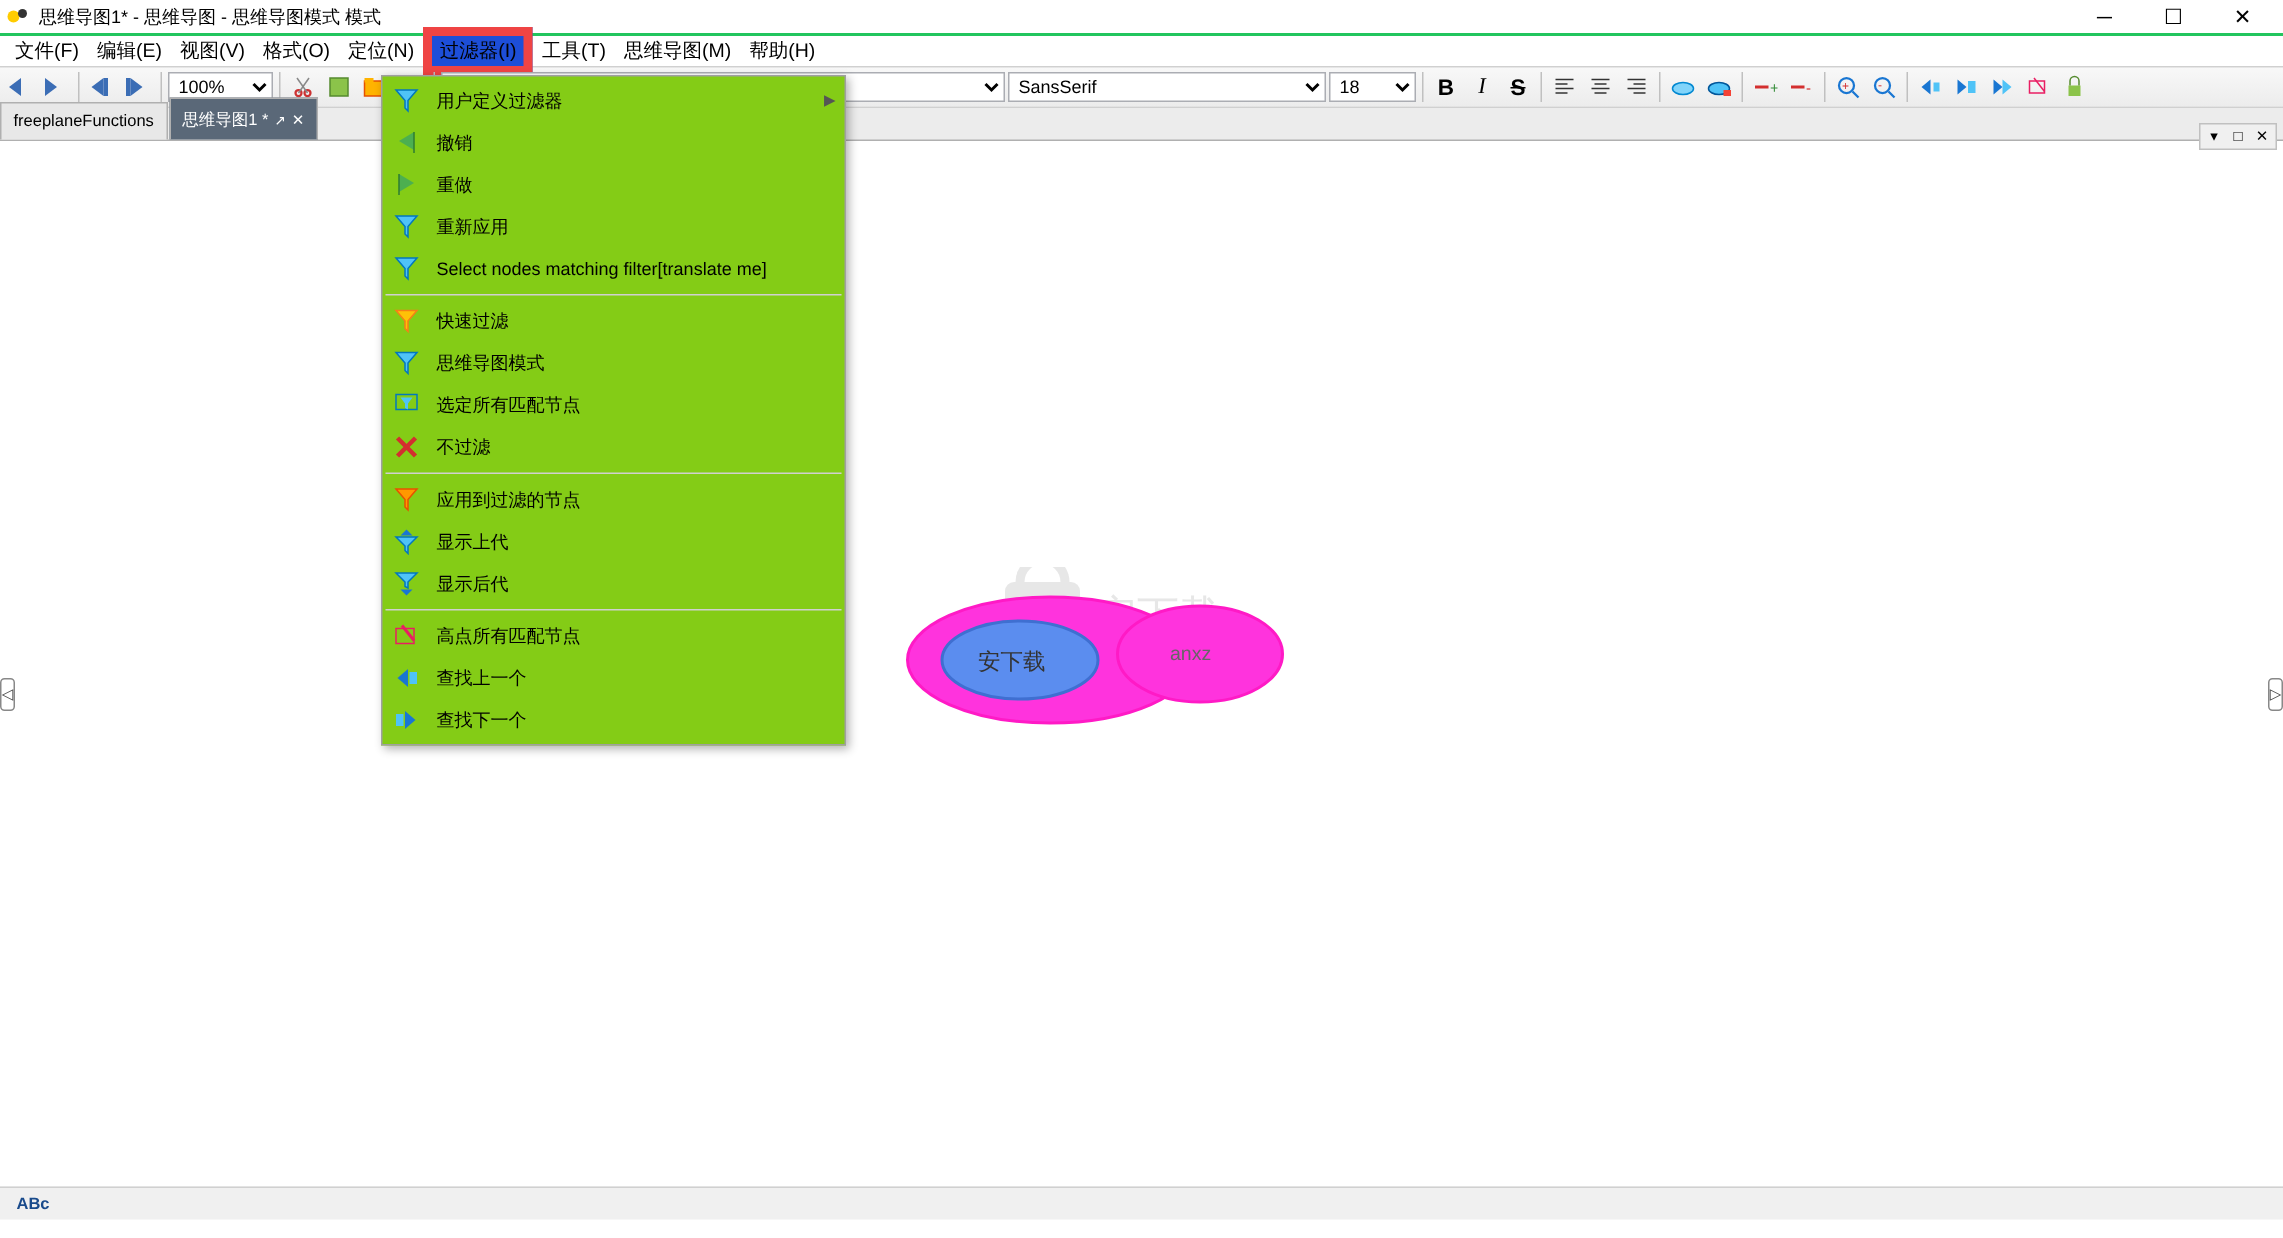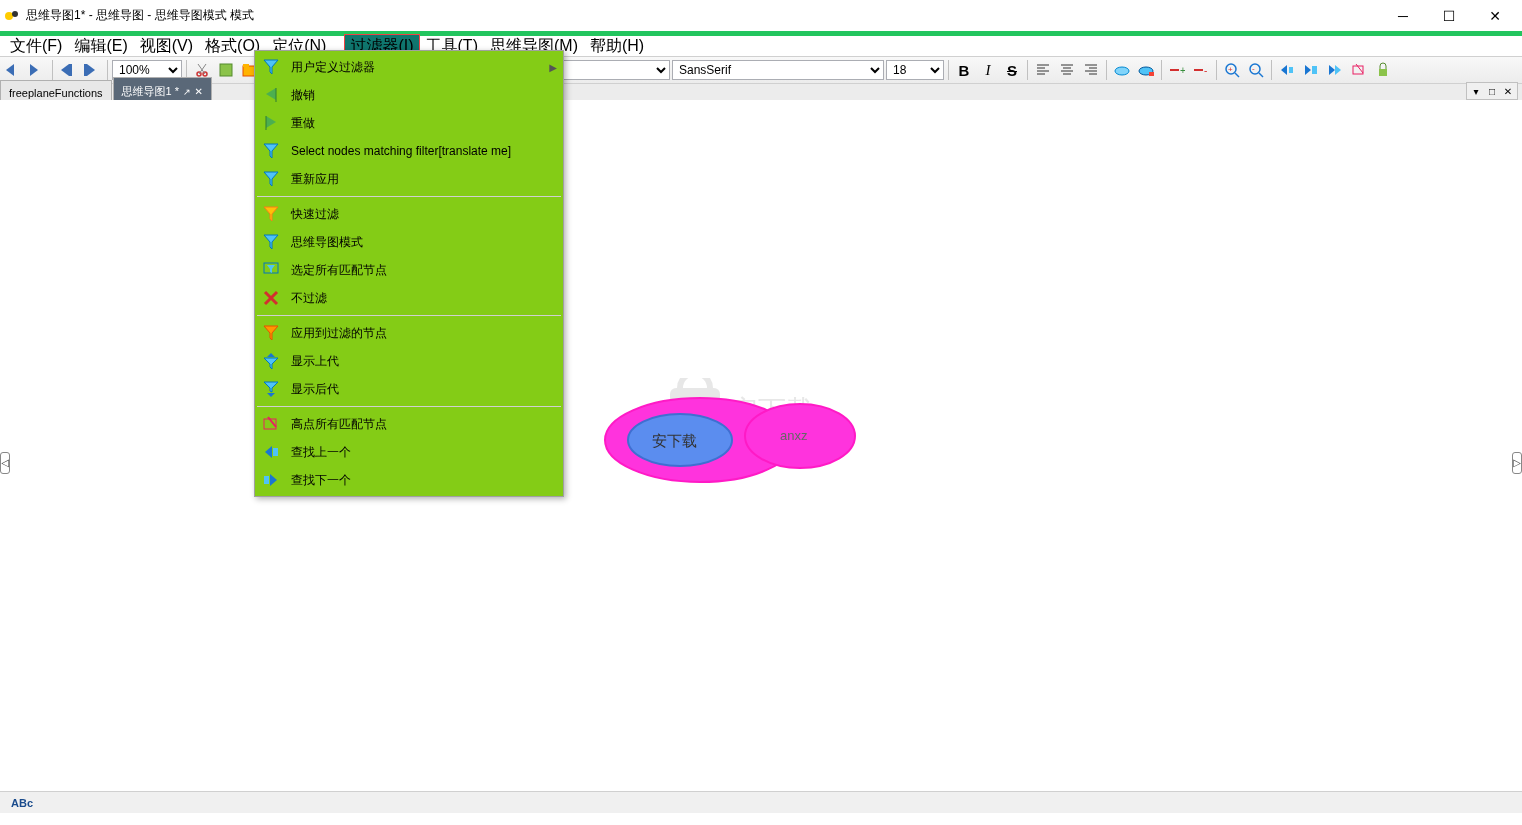--- a/index.html
+++ b/index.html
@@ -1,24 +1,24 @@
 <!DOCTYPE html>
 <html><head>
 <meta charset="utf-8">
 <style>
 * { box-sizing: border-box; margin: 0; padding: 0; }
 body { font-family: "Microsoft YaHei", SimSun, Arial, sans-serif; font-size: 12px; background: #fff; overflow: hidden; width: 1522px; height: 825px; position: relative; }
-.titlebar { height: 36px; background: #fff; display: flex; align-items: center; padding: 0 4px; border-bottom: 5px solid #22c55e; }
+.titlebar { height: 24px; background: #fff; display: flex; align-items: center; padding: 0 4px; border-bottom: 2px solid #22c55e; }
 .titlebar .app-icon { width: 16px; height: 16px; margin-right: 6px; }
 .titlebar .title { flex: 1; font-size: 12px; color: #000; }
 .win-controls { display: flex; gap: 0; }
 .win-btn { width: 46px; height: 30px; display: flex; align-items: center; justify-content: center; cursor: pointer; font-size: 14px; }
-.menubar { height: 20px; background: #fff; display: flex; align-items: center; padding: 0 4px; font-size: 16px; text-align: center; }
+.menubar { height: 20px; background: #fff; display: flex; align-items: center; padding: 0 4px; font-size: 13px; text-align: center; }
 .menu-item { padding: 2px 6px; cursor: pointer; }
-.menu-item.active { background: #0f766e; border: 1px solid #ef4444; padding: 1px 5px; margin-left: 12px; }
+.menu-item.active { background: #1d4ed8; border: 6px solid #ef4444; padding: 1px 5px; }
 .toolbar { height: 28px; background: linear-gradient(#f8f8f8,#ececec); border-top: 1px solid #d0d0d0; border-bottom: 1px solid #d0d0d0; display: flex; align-items: center; padding: 0 2px; gap: 2px; }
 .tb-btn { width: 22px; height: 22px; display: flex; align-items: center; justify-content: center; cursor: pointer; border-radius: 2px; }
 .tb-sep { width: 1px; height: 20px; background: #c0c0c0; margin: 0 2px; }
 .tb-combo { height: 20px; border: 1px solid #abadb3; background: #fff; font-size: 12px; padding: 0 2px; }
 .tabbar { height: 22px; background: #ececec; display: flex; align-items: flex-end; border-bottom: 1px solid #b0b0b0; }
 .tab { padding: 6px 8px; font-size: 11px; background: #e8e8e8; border: 1px solid #b0b0b0; border-bottom: none; margin-right: 1px; display: flex; align-items: center; gap: 4px; cursor: pointer; text-align: center; }
 .tab.active { background: #5a6878; color: #fff; }
 .tab-close { font-size: 10px; cursor: pointer; }
 .canvas-area { position: absolute; top: 100px; left: 0; right: 0; bottom: 22px; background: #fff; }
 .canvas-side-handle { position: absolute; top: 50%; width: 10px; height: 22px; background: #fff; border: 1px solid #888; border-radius: 3px; display:flex; align-items:center; justify-content:center; font-size:10px; color:#444; cursor:pointer; }
@@ -299,29 +299,29 @@
         </svg>
       </span>
       <span class="dd-label">重做</span>
     </div>
     <div class="dd-item">
       <span class="dd-icon">
         <svg width="18" height="18">
           <polygon points="2,2 16,2 10,9 10,16 8,14 8,9" fill="#4fc3f7" stroke="#0277bd"></polygon>
         </svg>
       </span>
+      <span class="dd-label">重新应用</span>
+    </div>
+    <div class="dd-item">
+      <span class="dd-icon">
+        <svg width="18" height="18">
+          <polygon points="2,2 16,2 10,9 10,16 8,14 8,9" fill="#4fc3f7" stroke="#0277bd"></polygon>
+        </svg>
+      </span>
       <span class="dd-label">Select nodes matching filter[translate me]</span>
-    </div>
-    <div class="dd-item">
-      <span class="dd-icon">
-        <svg width="18" height="18">
-          <polygon points="2,2 16,2 10,9 10,16 8,14 8,9" fill="#4fc3f7" stroke="#0277bd"></polygon>
-        </svg>
-      </span>
-      <span class="dd-label">重新应用</span>
     </div>
     <div class="dd-sep"></div>
     <div class="dd-item">
       <span class="dd-icon">
         <svg width="18" height="18">
           <polygon points="2,2 16,2 10,9 10,16 8,14 8,9" fill="#ffc107" stroke="#f57f17"></polygon>
         </svg>
       </span>
       <span class="dd-label">快速过滤</span>
     </div>

